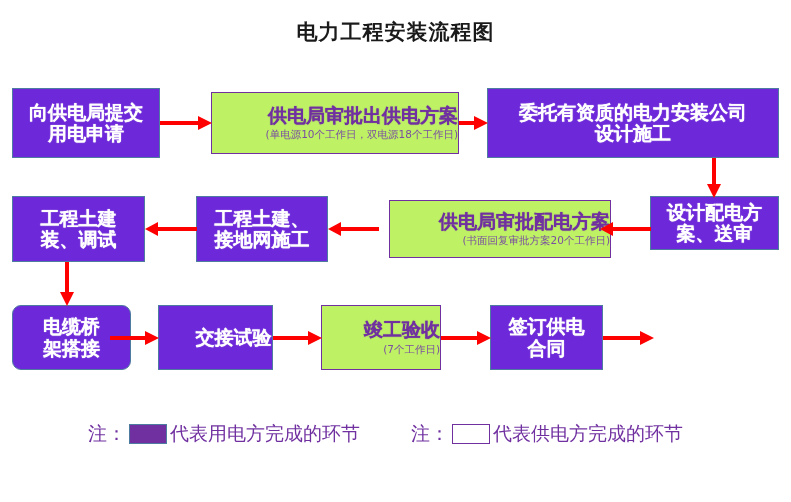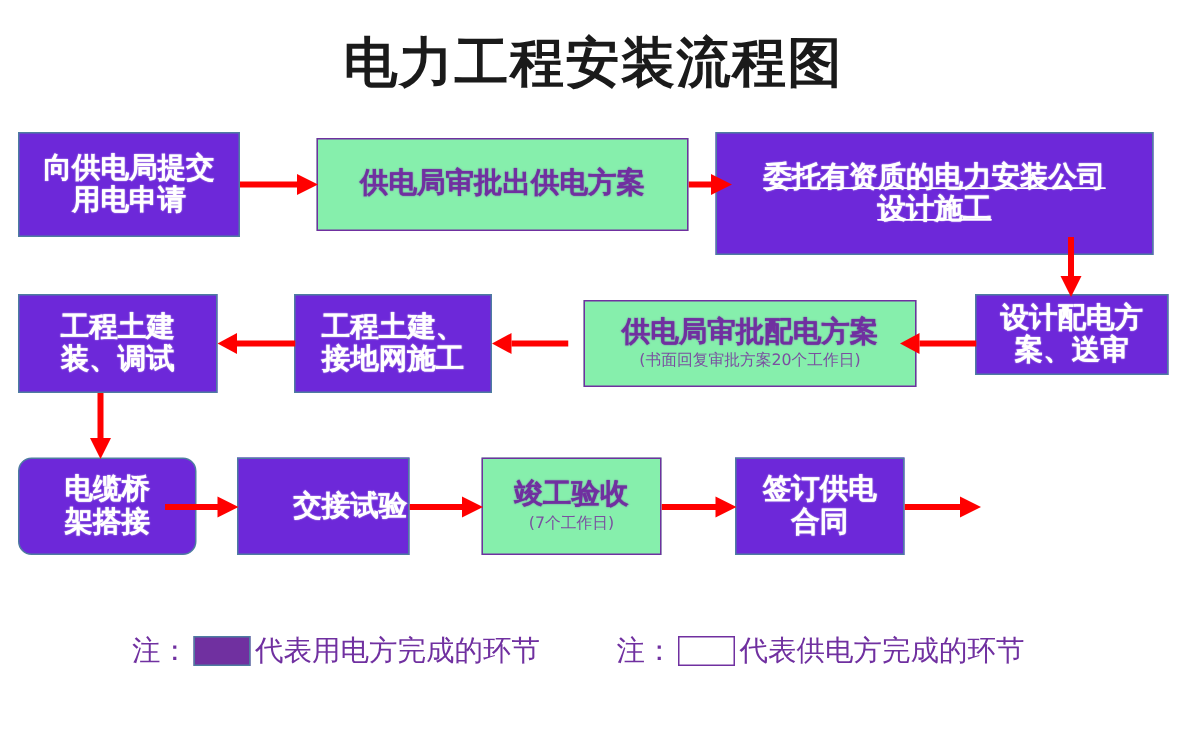--- a/index.html
+++ b/index.html
@@ -18,21 +18,21 @@
     overflow: hidden;
   }
 
   
   #title {
     position: absolute;
     left: 0;
     top: 18px;
     width: 791px;
     text-align: center;
-    font-size: 36px;
+    font-size: 21px;
     font-weight: bold;
     color: #1a1a1a;
     letter-spacing: 1px;
     font-family: "DejaVu Sans", "Liberation Sans", sans-serif;
   }
 
   
   .box {
     position: absolute;
     box-sizing: border-box;
@@ -42,23 +42,24 @@
     justify-content: center;
     text-align: center;
     line-height: 1.12;
   }
   .box.filled {
     background: #6d28d9;
     border: 1px solid #4e7ca1;
     color: #ffffff;
   }
   .box.outline {
-    background: #86efac;
+    background: #bef264;
     border: 1px solid #7030a0;
     color: #7030a0;
+    align-items: flex-end;
   }
   .box .main {
     font-weight: bold;
     font-size: 19px;
     white-space: pre-line;
     text-shadow: 0 0 1px currentColor;
   }
   .box.outline .main {
     color: #7030a0;
   }
@@ -109,23 +110,24 @@
 
   <div id="title">电力工程安装流程图</div>
 
   <div class="box filled" style="left:12px; top:88px; width:148px; height:70px;">
     <div class="main">向供电局提交
 用电申请</div>
   </div>
 
   <div class="box outline" style="left:211px; top:92px; width:248px; height:62px;">
     <div class="main">供电局审批出供电方案</div>
-  </div>
-
-  <div class="box filled" style="left:477px; top:88px; width:292px; height:82px;text-decoration:underline;">
+    <div class="sub">(单电源10个工作日，双电源18个工作日)</div>
+  </div>
+
+  <div class="box filled" style="left:487px; top:88px; width:292px; height:70px;">
     <div class="main">委托有资质的电力安装公司
 设计施工</div>
   </div>
 
   <div class="box filled" style="left:650px; top:196px; width:129px; height:54px;">
     <div class="main">设计配电方
 案、送审</div>
   </div>
 
   <div class="box outline" style="left:378px; top:200px; width:222px; height:58px;margin-left:11px;">

